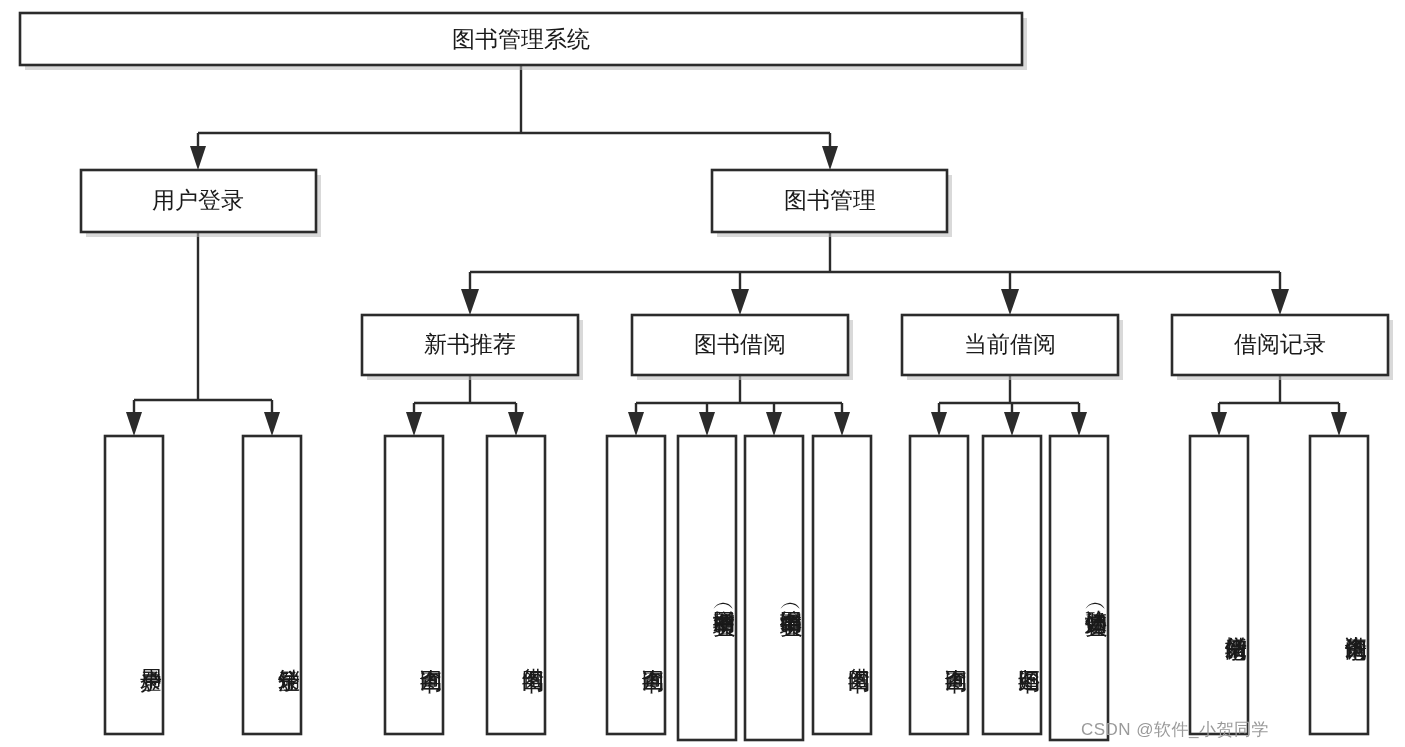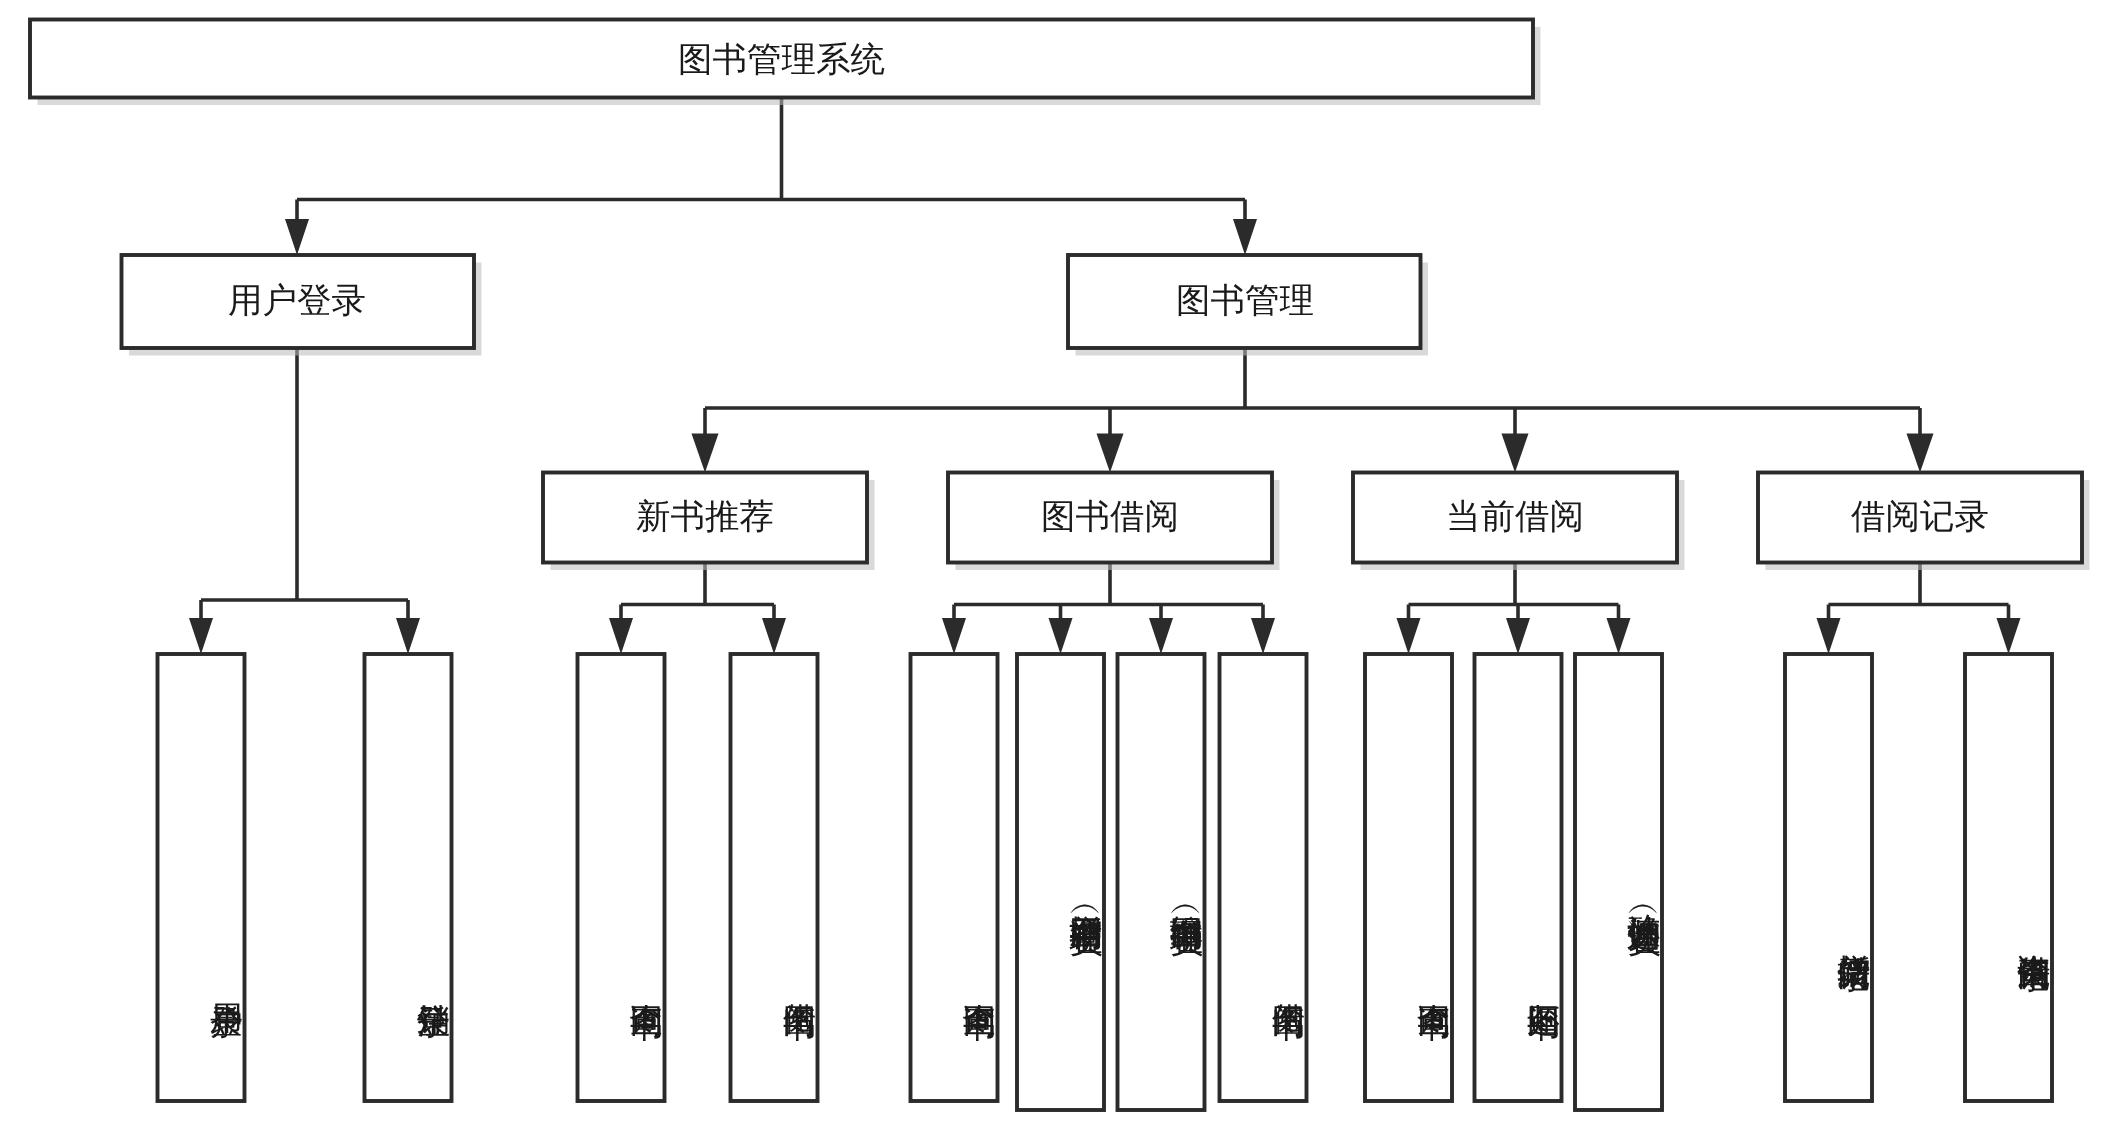--- a/index.html
+++ b/index.html
@@ -176,13 +176,14 @@
   <div class="node-label-v" style="left:607px; top:436px; width:58px; height:298px; padding-top:68px;">查询图书</div>
   <div class="node-label-v" style="left:678px; top:436px; width:58px; height:304px; padding-top:8px;">新增图书（管理员）</div>
   <div class="node-label-v" style="left:745px; top:436px; width:58px; height:304px; padding-top:8px;">编辑图书（管理员）</div>
   <div class="node-label-v" style="left:813px; top:436px; width:58px; height:298px; padding-top:68px;">借阅图书</div>
   <div class="node-label-v" style="left:910px; top:436px; width:58px; height:298px; padding-top:68px;">查询图书</div>
   <div class="node-label-v" style="left:983px; top:436px; width:58px; height:298px; padding-top:68px;">归还图书</div>
   <div class="node-label-v" style="left:1050px; top:436px; width:58px; height:304px; padding-top:8px;">确认归还（管理员）</div>
   <div class="node-label-v" style="left:1190px; top:436px; width:58px; height:298px; padding-top:36px;">新增借阅记录</div>
   <div class="node-label-v" style="left:1310px; top:436px; width:58px; height:298px; padding-top:36px;">查询借阅记录</div>
 
+  <div class="watermark">CSDN @软件_小贺同学</div>
 </div>
 
 </body></html>

